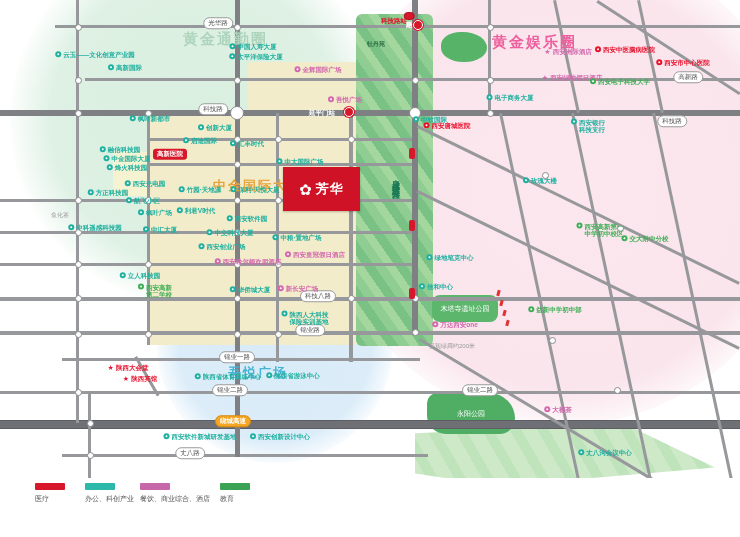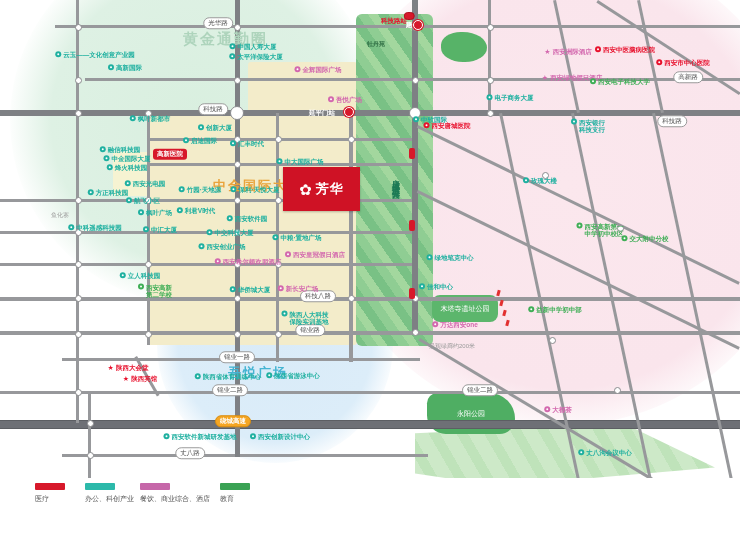--- a/index.html
+++ b/index.html
@@ -96,20 +96,21 @@
   <div class="road-d" style="left:420px;top:338px;width:272px;height:3px;transform:rotate(31deg);"></div>
   <div class="road-d" style="left:502px;top:113px;width:376px;height:3px;transform:rotate(78deg);"></div>
   <div class="road-d" style="left:574px;top:113px;width:376px;height:3px;transform:rotate(78deg);"></div>
   <div class="road-d" style="left:655px;top:113px;width:376px;height:3px;transform:rotate(78deg);"></div>
   <div class="road-d" style="left:598px;top:0px;width:170px;height:3px;transform:rotate(33deg);"></div>
   <div class="road-d" style="left:556px;top:0px;width:115px;height:3px;transform:rotate(78deg);"></div>
   <div class="road-d" style="left:640px;top:0px;width:115px;height:3px;transform:rotate(78deg);"></div>
   <div class="road-d" style="left:137px;top:356px;width:45px;height:3px;transform:rotate(60deg);"></div>
 
   <div class="zone-title" style="left:183px;top:30px;font-size:15px;color:#aed4bc;">黄金通勤圈</div>
+  <div class="zone-title" style="left:492px;top:33px;font-size:15px;color:#ee5f9e;">黄金娱乐圈</div>
   <div class="zone-title" style="left:213px;top:177px;font-size:13px;color:#e9a43c;">中金国际大厦</div>
   <div class="zone-title" style="left:228px;top:364px;font-size:13px;color:#45b4d2;">吾悦广场</div>
 
   <div id="logo">
     <span class="flower">✿</span>
     <span class="nm">芳华</span>
   </div>
 
   <div class="chip" style="left:394px;top:21px;color:#e8112d;"><span>科技路站</span></div>
   <div class="metro-stn" style="left:418px;top:25px;"></div>

